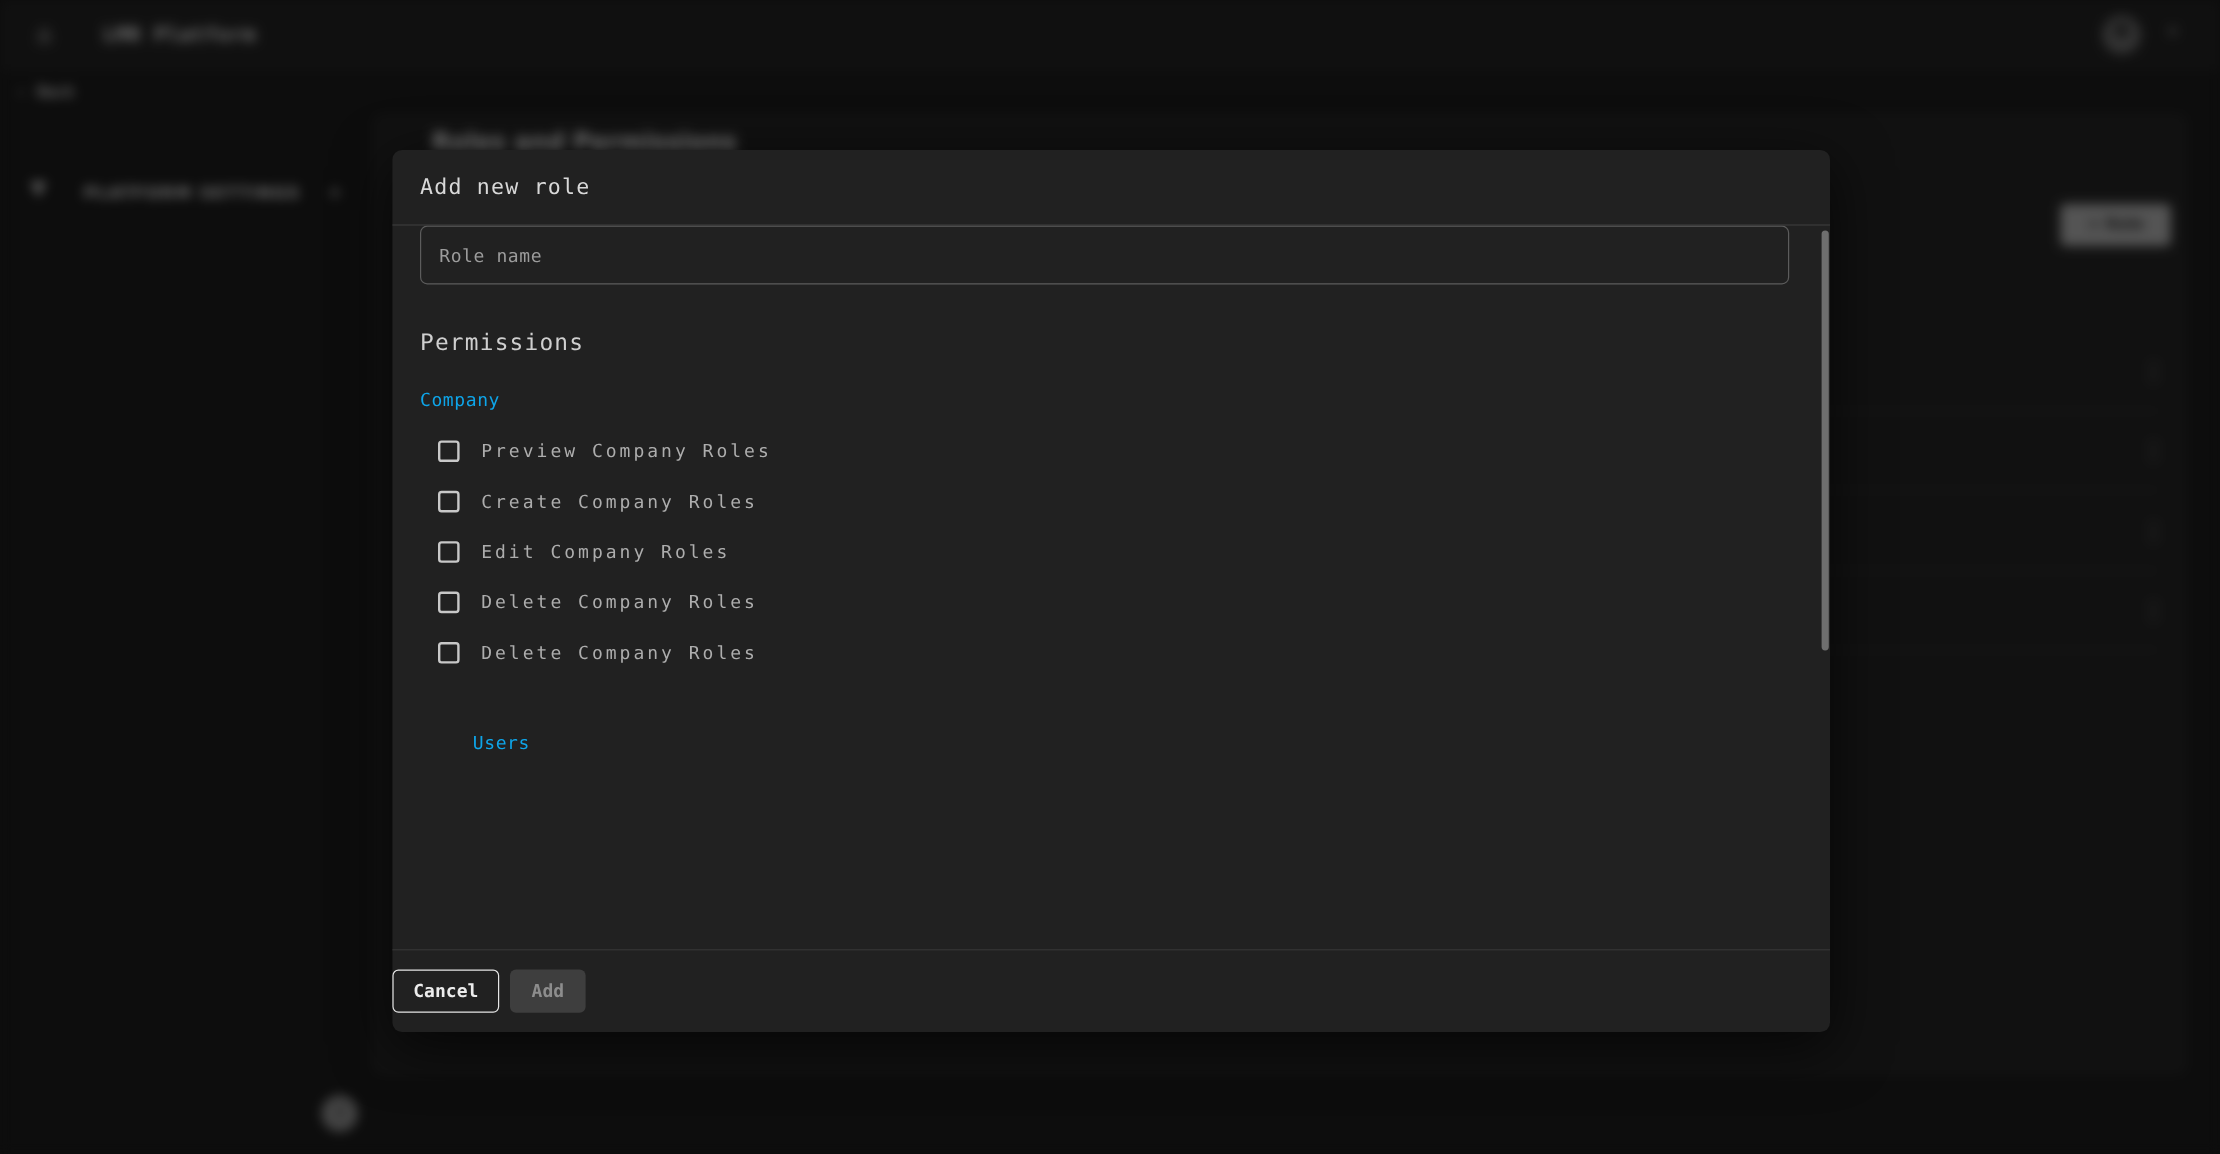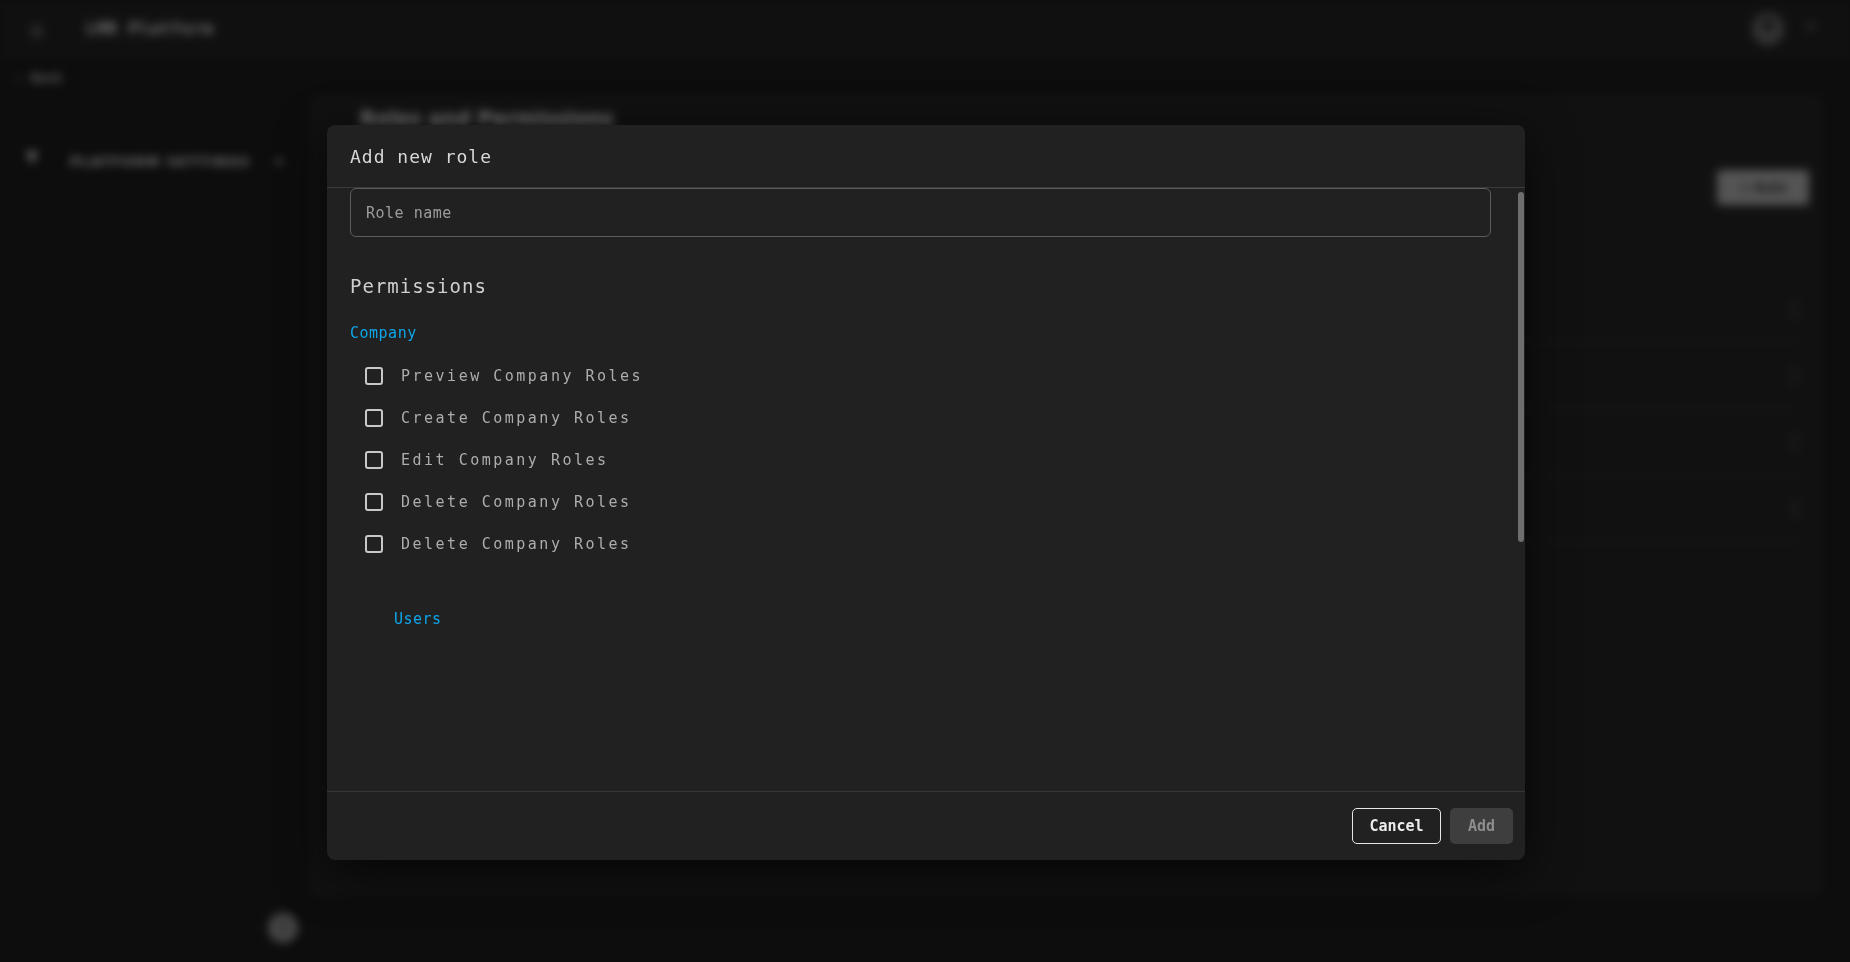--- a/index.html
+++ b/index.html
@@ -54,21 +54,21 @@
   .group-name{margin-top:27px;font-size:15px;color:#0ea5e9;letter-spacing:0.5px;}
   .group-name.gap-lg{margin-top:45px;margin-left:44px;}
   .perm-rows{margin-top:13px;}
   .perm-row{height:42px;display:flex;align-items:center;gap:18px;margin-left:15px;}
   .checkbox{width:18px;height:18px;border:2px solid #c8c8c8;border-radius:3px;flex:0 0 18px;
             background:transparent;}
   .perm-label{font-size:15px;color:#adadad;letter-spacing:2.5px;white-space:nowrap;}
   .scroll-thumb{position:absolute;right:1px;top:67px;width:6px;height:350px;background:#6e6e6e;
                 border-radius:3px;}
   .modal-footer{height:69px;flex:0 0 69px;border-top:1px solid #363636;display:flex;
-                align-items:center;justify-content:flex-end;gap:9px;padding-right:12px;}
+                align-items:center;gap:9px;padding-right:24px;}
   .btn{height:36px;border-radius:5px;font-size:15px;font-weight:bold;
        font-family:"DejaVu Sans Mono","Liberation Mono",monospace;cursor:pointer;}
   .btn-cancel{width:89px;background:transparent;border:1px solid #e6e6e6;color:#ececec;}
   .btn-add{width:63px;background:#3e3e3e;border:none;color:#8d8d8d;}
 </style>
 </head>
 <body>
 
 <div class="stage">
 

